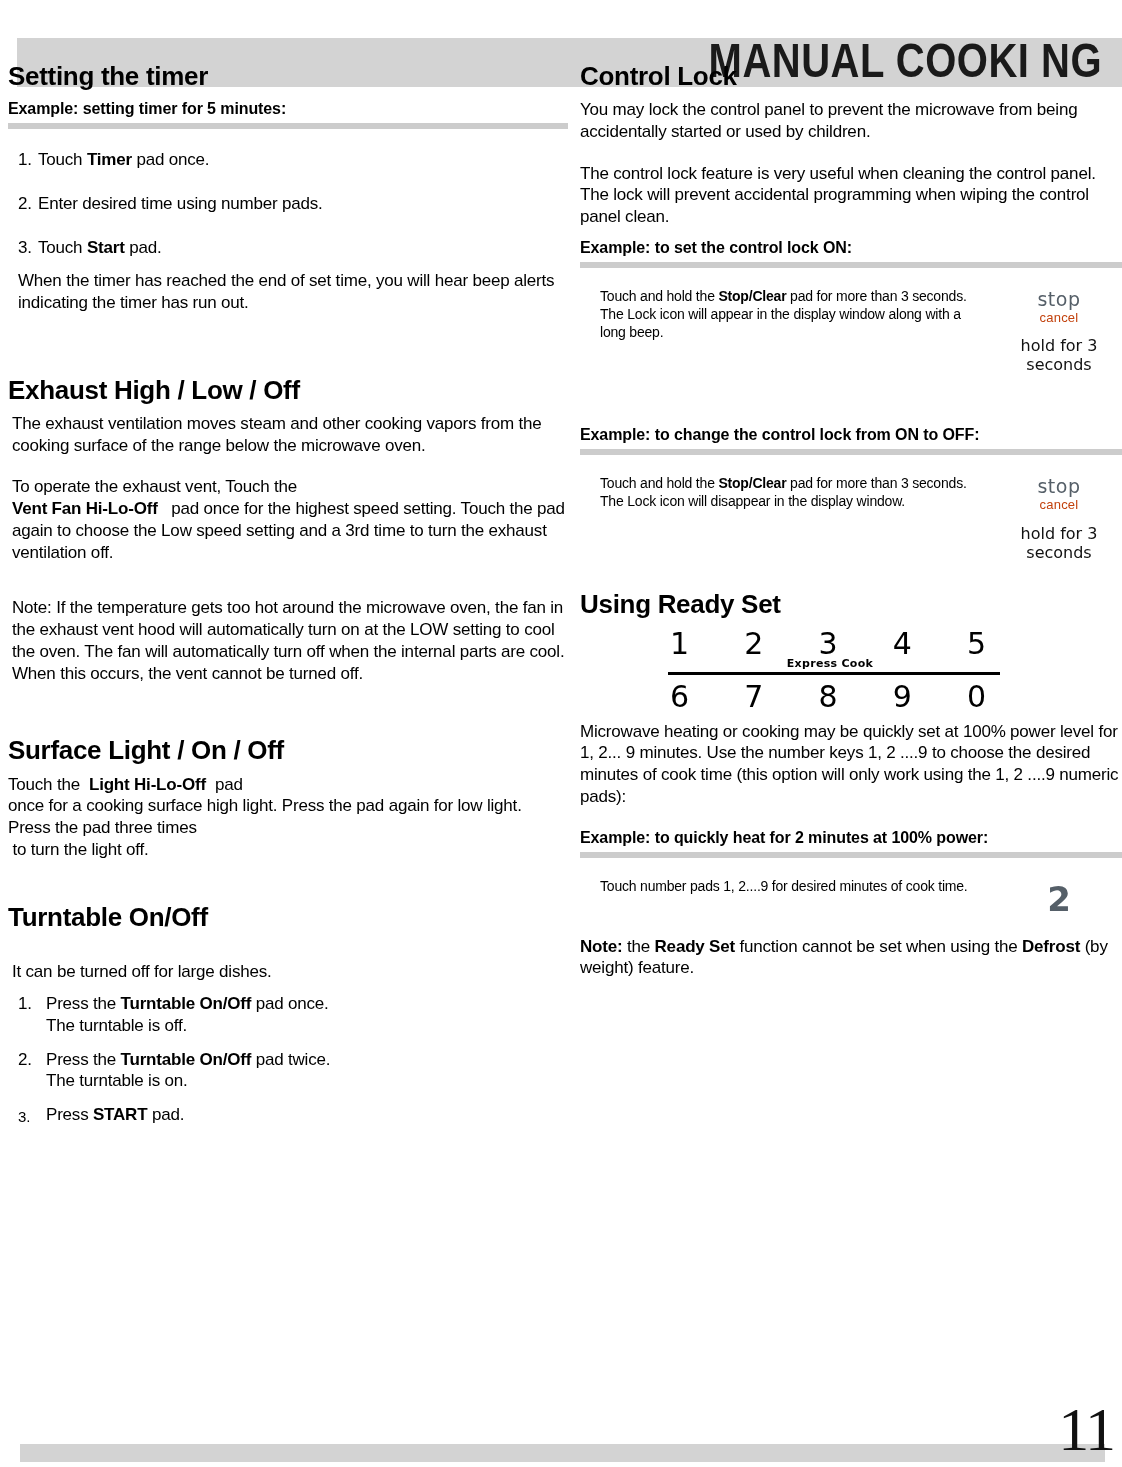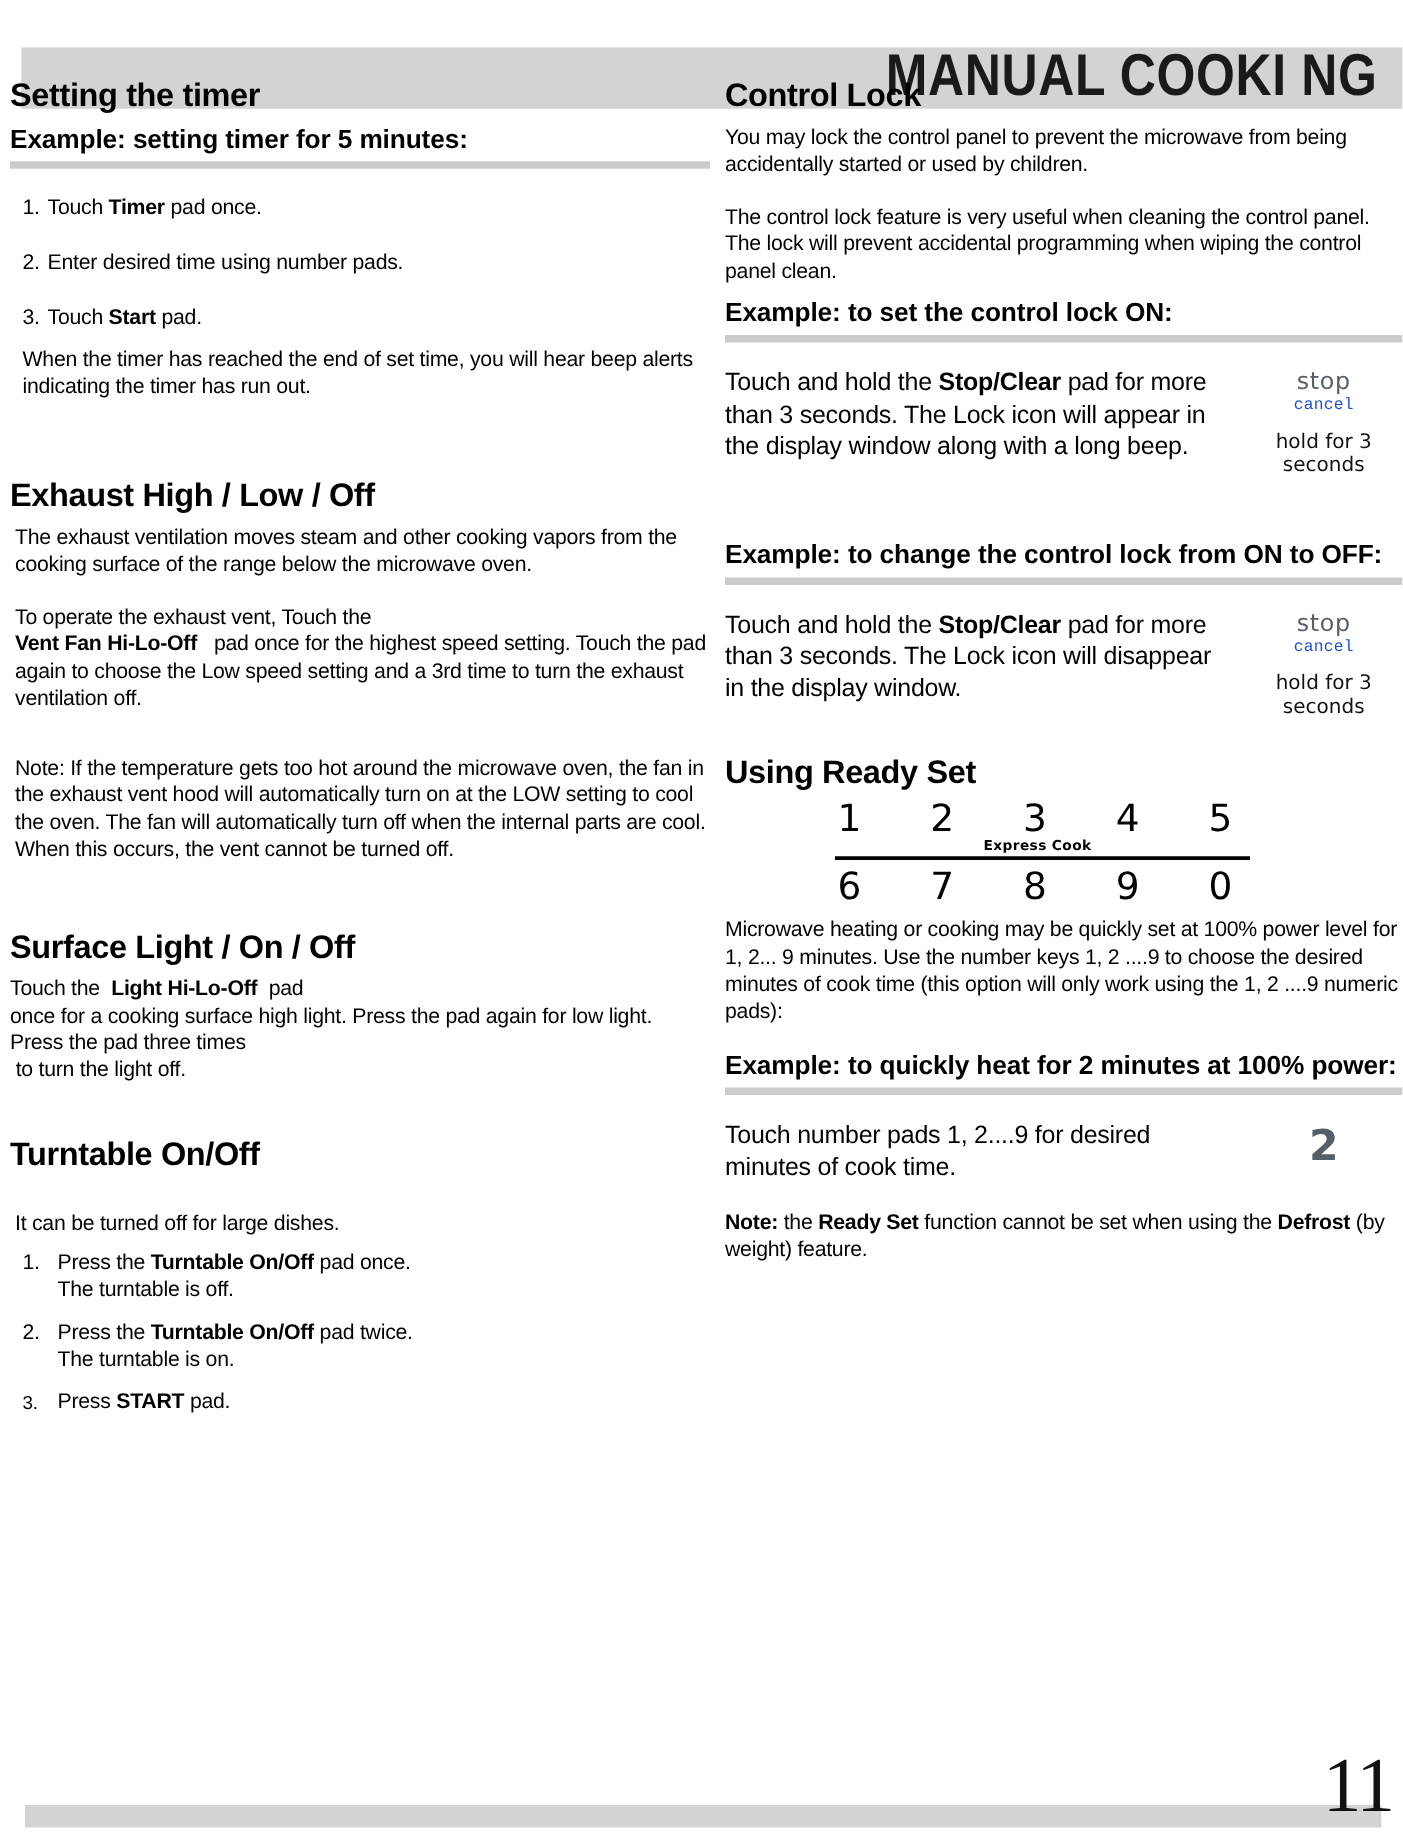--- a/index.html
+++ b/index.html
@@ -60,21 +60,21 @@
   h2.section-title {
     font-size: 26px;
     font-weight: bold;
     line-height: 1.12;
     letter-spacing: -0.3px;
     margin: 0 0 8px 0;
     color: #000;
   }
 
   .example-head {
-    font-size: 21px;
+    font-size: 16px;
     font-weight: bold;
     line-height: 1.25;
     letter-spacing: -0.1px;
     margin-bottom: 4px;
   }
   .rule {
     height: 6px;
     background: #cccccc;
     margin-bottom: 10px;
   }
@@ -106,44 +106,45 @@
   .num-item .txt { flex: 1 1 auto; }
   b { font-weight: bold; }
 
   
   .lock-row {
     display: flex;
     align-items: flex-start;
   }
   .lock-row .txt {
     flex: 1 1 auto;
-    font-size: 20px;
+    font-size: 14px;
     line-height: 1.28;
     letter-spacing: -0.2px;
     padding-right: 8px;
+    margin-left: 20px;
   }
   .pad-icon {
     flex: 0 0 126px;
     width: 126px;
     text-align: center;
     padding-top: 2px;
   }
   .pad-icon .stop {
     font-size: 19px;
     color: #555f68;
     line-height: 1.05;
     letter-spacing: 0.5px;
     font-family: "DejaVu Sans", sans-serif;
   }
   .pad-icon .cancel {
     font-size: 13px;
-    color: #1d4ed8;
+    color: #c2410c;
     line-height: 1.2;
     letter-spacing: 0.2px;
-    font-family: Liberation Mono, monospace;
+    font-family: Liberation Sans, sans-serif;
   }
   .pad-icon .hold {
     margin-top: 12px;
     font-size: 16px;
     color: #111;
     line-height: 1.18;
     font-family: "DejaVu Sans", sans-serif;
   }
   .big-digit {
     flex: 0 0 126px;

